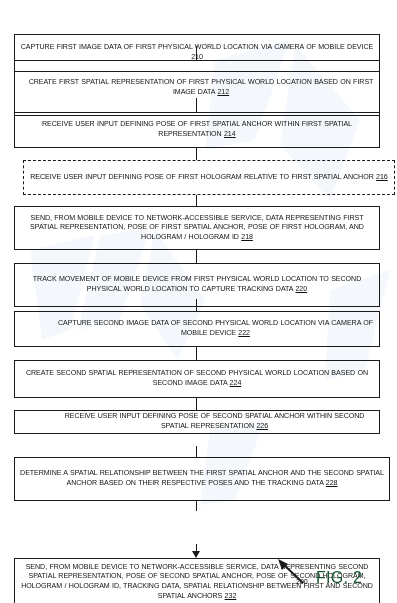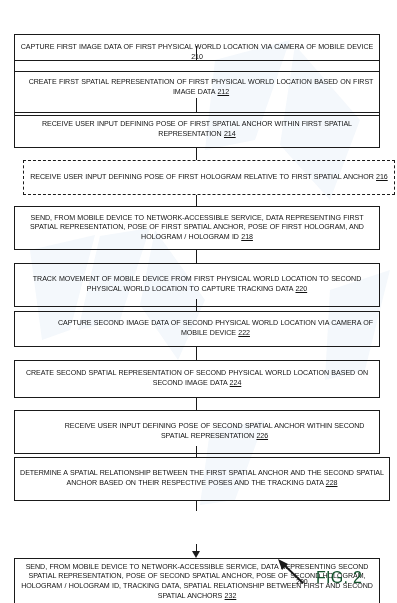--- a/index.html
+++ b/index.html
@@ -159,21 +159,21 @@
   <div class="step-box" style="left:14px; top:311px; width:366px; height:36px;padding-left:37px;">
     <span class="step-text"><span>CAPTURE SECOND IMAGE DATA OF SECOND PHYSICAL WORLD LOCATION VIA CAMERA OF MOBILE DEVICE </span><span class="ref">222</span></span>
   </div>
   <div class="connector" style="left:196px; top:347px; height:13px;"></div>
 
   <div class="step-box" style="left:14px; top:360px; width:366px; height:38px;">
     <span class="step-text"><span>CREATE SECOND SPATIAL REPRESENTATION OF SECOND PHYSICAL WORLD LOCATION BASED ON SECOND IMAGE DATA </span><span class="ref">224</span></span>
   </div>
   <div class="connector" style="left:196px; top:398px; height:12px;"></div>
 
-  <div class="step-box" style="left:14px; top:410px; width:366px; height:44px;padding-left:35px;">
+  <div class="step-box" style="left:14px; top:410px; width:366px; height:24px;padding-left:35px;">
     <span class="step-text"><span>RECEIVE USER INPUT DEFINING POSE OF SECOND SPATIAL ANCHOR WITHIN SECOND SPATIAL REPRESENTATION </span><span class="ref">226</span></span>
   </div>
   <div class="connector" style="left:196px; top:446px; height:11px;"></div>
 
   <div class="step-box" style="left:14px; top:457px; width:376px; height:44px;">
     <span class="step-text"><span>DETERMINE A SPATIAL RELATIONSHIP BETWEEN THE FIRST SPATIAL ANCHOR AND THE SECOND SPATIAL ANCHOR BASED ON THEIR RESPECTIVE POSES AND THE TRACKING DATA </span><span class="ref">228</span></span>
   </div>
   <div class="connector" style="left:196px; top:501px; height:10px;"></div>
 
   <div class="connector" style="left:196px; top:544px; height:9px;"></div>

